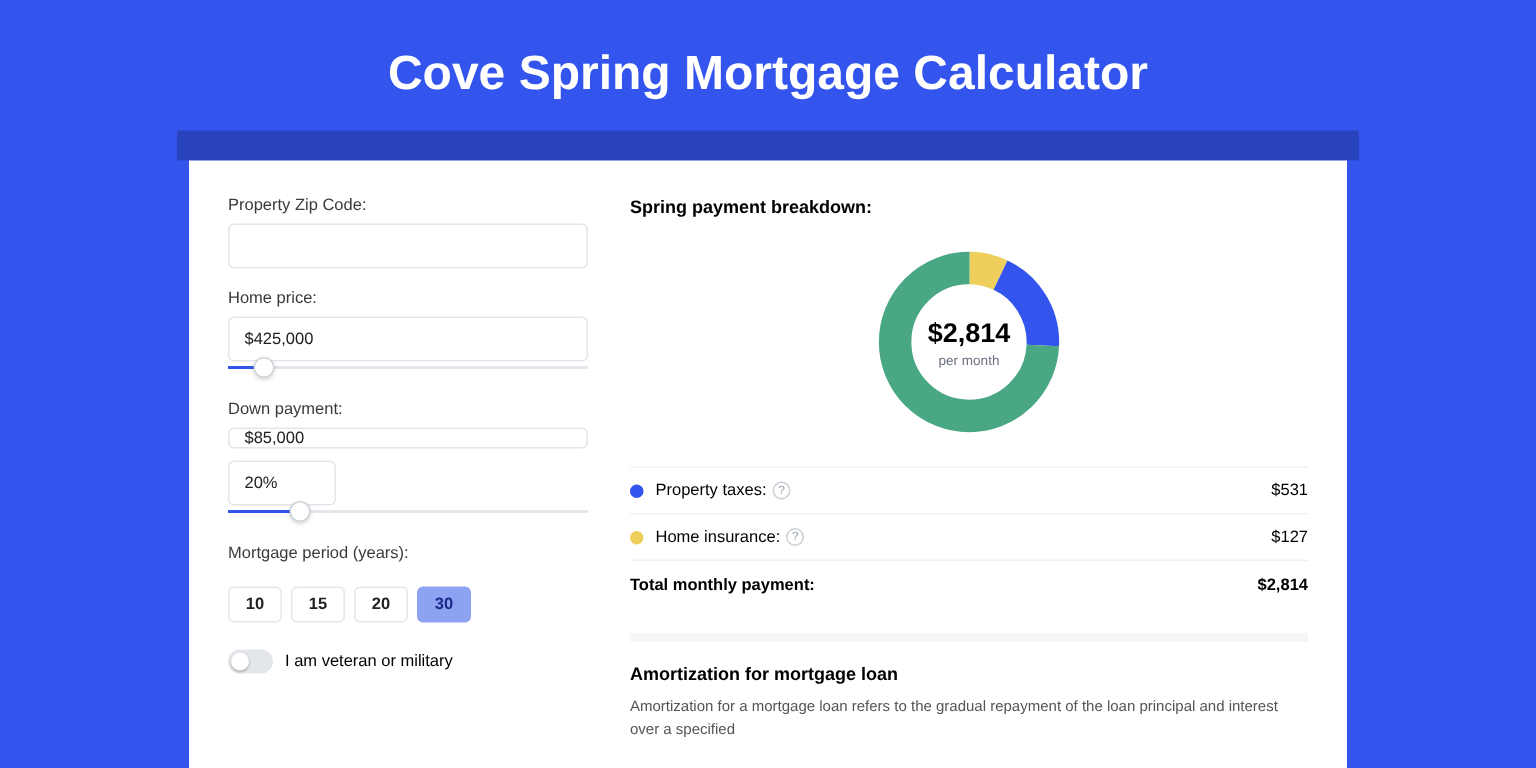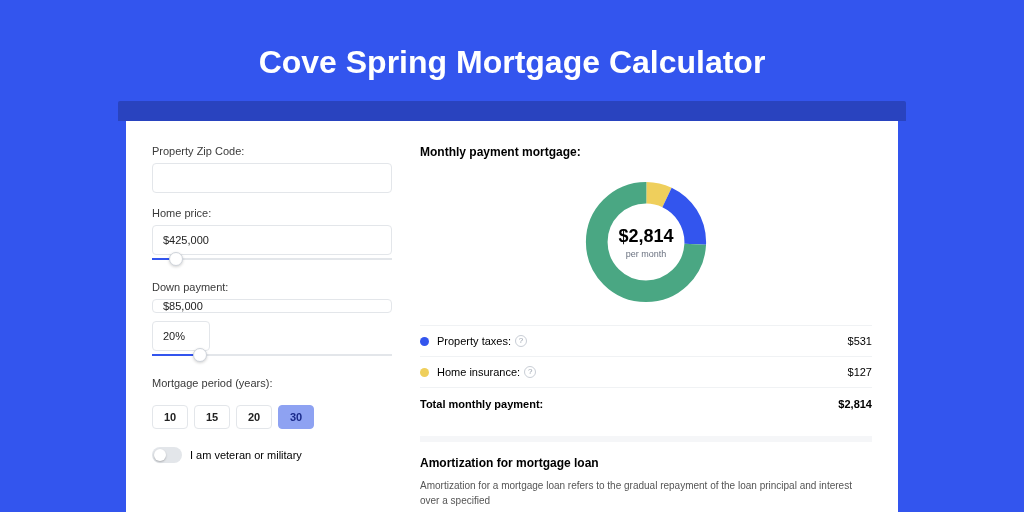--- a/index.html
+++ b/index.html
@@ -9,21 +9,21 @@
     background: #3355ee;
     font-family: -apple-system, BlinkMacSystemFont, "Segoe UI", Arial, sans-serif;
     overflow: hidden;
     color: #000;
   }
   .page-title {
     text-align: center;
     color: #fff;
     font-size: 32px;
     font-weight: 700;
-    padding: 44px 0 20px;
+    padding: 30px 0 20px;
   }
   .shadow-band {
     width: 788px;
     height: 20px;
     margin: 0 auto;
     background: #2943bf;
     border-radius: 2px 2px 0 0;
   }
   .card {
     width: 772px;
@@ -76,21 +76,21 @@
     top: -1px;
     width: 14px; height: 14px;
     border-radius: 50%;
     background: #fff;
     border: 1px solid #cfd4db;
     box-shadow: 0 1px 3px rgba(0,0,0,0.18);
     transform: translateX(-50%);
   }
   .dp-row { display: flex; gap: 8px; flex-direction: column; }
   .dp-row .field:first-child { flex: 1; }
-  .dp-row .field:last-child  { width: 58px; }
+  .dp-row .field:last-child  { width: 72px; }
   .periods { display: flex; gap: 6px; margin-top: 16px; }
   .period-btn {
     border: 1px solid #e3e6ea;
     border-radius: 4px;
     font-size: 11px;
     font-weight: 600;
     width: 36px; height: 24px;
     display: flex; align-items: center; justify-content: center;
     color: #222;
     background: #fff;
@@ -233,21 +233,21 @@
       </div>
 
       <div class="toggle-row">
         <div class="toggle"></div>
         <span style="font-size:11px;">I am veteran or military</span>
       </div>
 
     </div>
 
     <div class="right">
-      <div class="section-title">Monthly payment mortgage:</div>
+      <div class="section-title">Spring payment breakdown:</div>
 
       <div class="donut-area">
         <div class="donut">
           <svg viewBox="0 0 42 42" width="130" height="130">
             <g id="donut-slices">
                 <circle cx="21" cy="21" r="15.9155" fill="none" stroke="#efcf5c" stroke-width="7" stroke-dasharray="6.89410092395167 93.10589907604833" stroke-dashoffset="25"></circle>
                 <circle cx="21" cy="21" r="15.9155" fill="none" stroke="#3355ee" stroke-width="7" stroke-dasharray="18.86993603411514 81.13006396588486" stroke-dashoffset="18.10589907604833"></circle>
                 <circle cx="21" cy="21" r="15.9155" fill="none" stroke="#4aa783" stroke-width="7" stroke-dasharray="74.23596304193319 25.76403695806681" stroke-dashoffset="-0.7640369580668072"></circle>
               </g>
           </svg>

